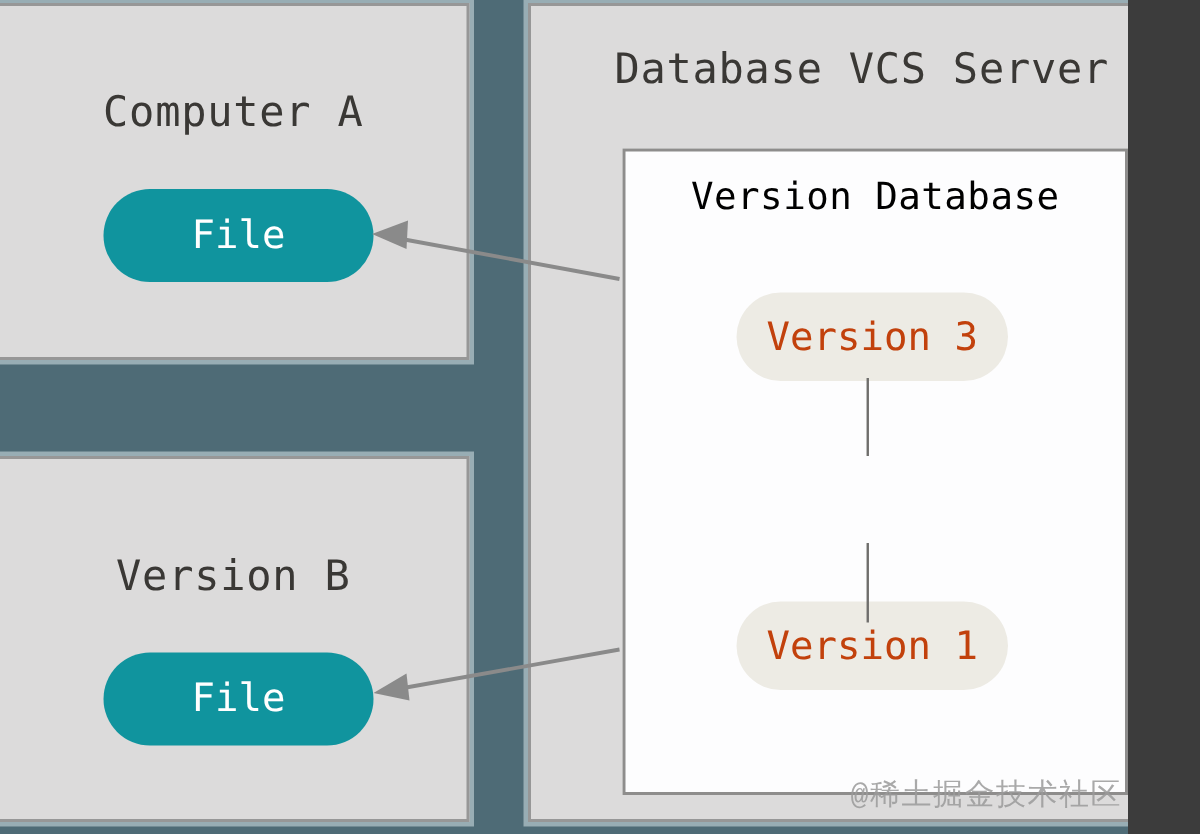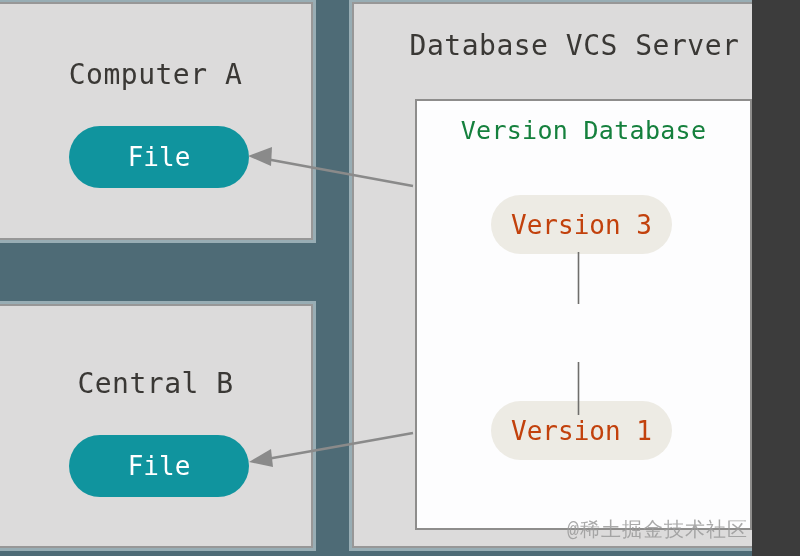--- a/index.html
+++ b/index.html
@@ -66,21 +66,21 @@
     background: #fdfdfe;
     border: 2px solid #8e8d8c;
   }
   .db-title {
     position: absolute;
     left: 0; top: 17px; width: 100%;
     text-align: center;
     font-size: 25px;
     line-height: 26px;
     letter-spacing: 0.3px;
-    color: #15803d;
+    color: #000000;
     white-space: nowrap;
   }
   .pill--version {
     left: 74px;
     width: 181px; height: 59px;
     border-radius: 30px;
     background: #edebe4;
     color: #c2410c;
     font-size: 26px;
   }
@@ -114,21 +114,21 @@
 <div class="canvas">
 
   <div class="panel panel--computer-a">
     <div class="panel-title">Computer A</div>
     <div class="pill pill--file">
       <span>File</span>
     </div>
   </div>
 
   <div class="panel panel--computer-b">
-    <div class="panel-title">Central B</div>
+    <div class="panel-title">Version B</div>
     <div class="pill pill--file">
       <span>File</span>
     </div>
   </div>
 
   <div class="panel panel--server">
     <div class="panel-title">Database VCS Server</div>
 
     <div class="db-box">
       <div class="db-title">Version Database</div>

